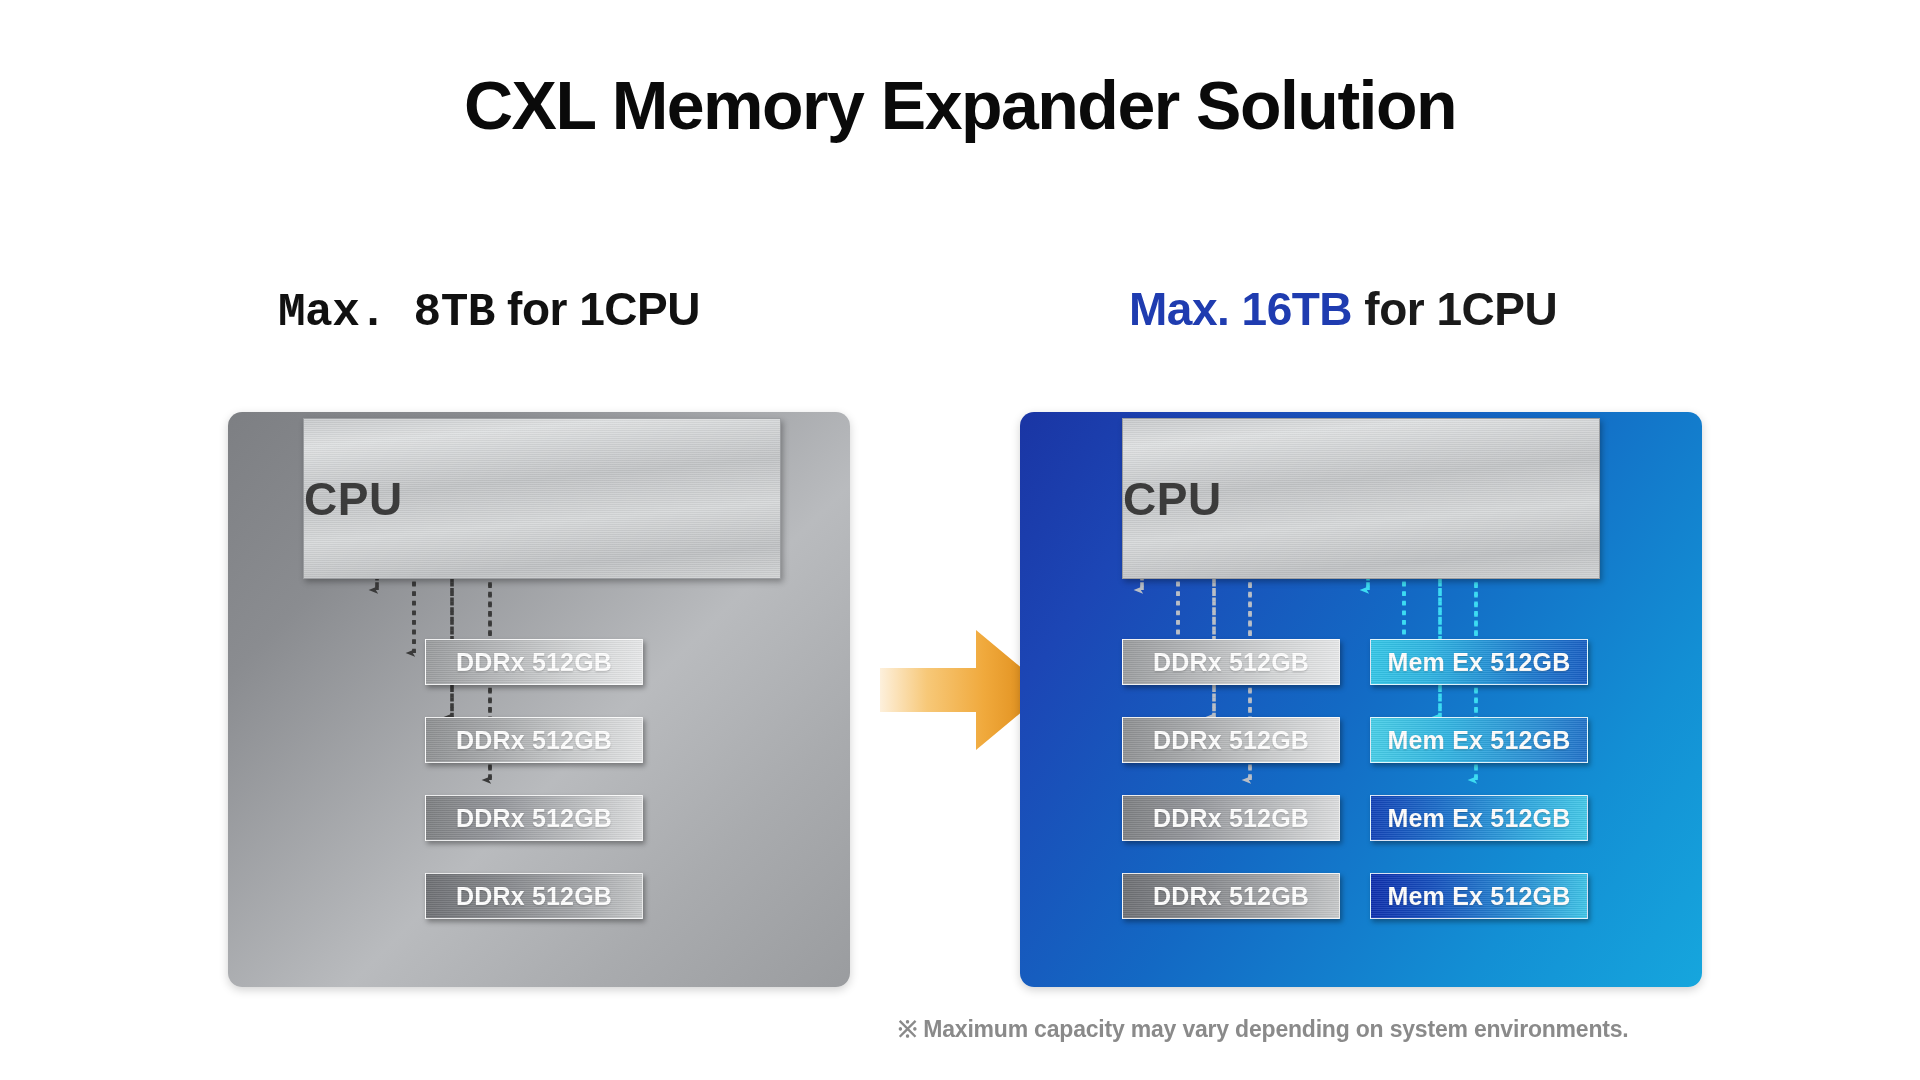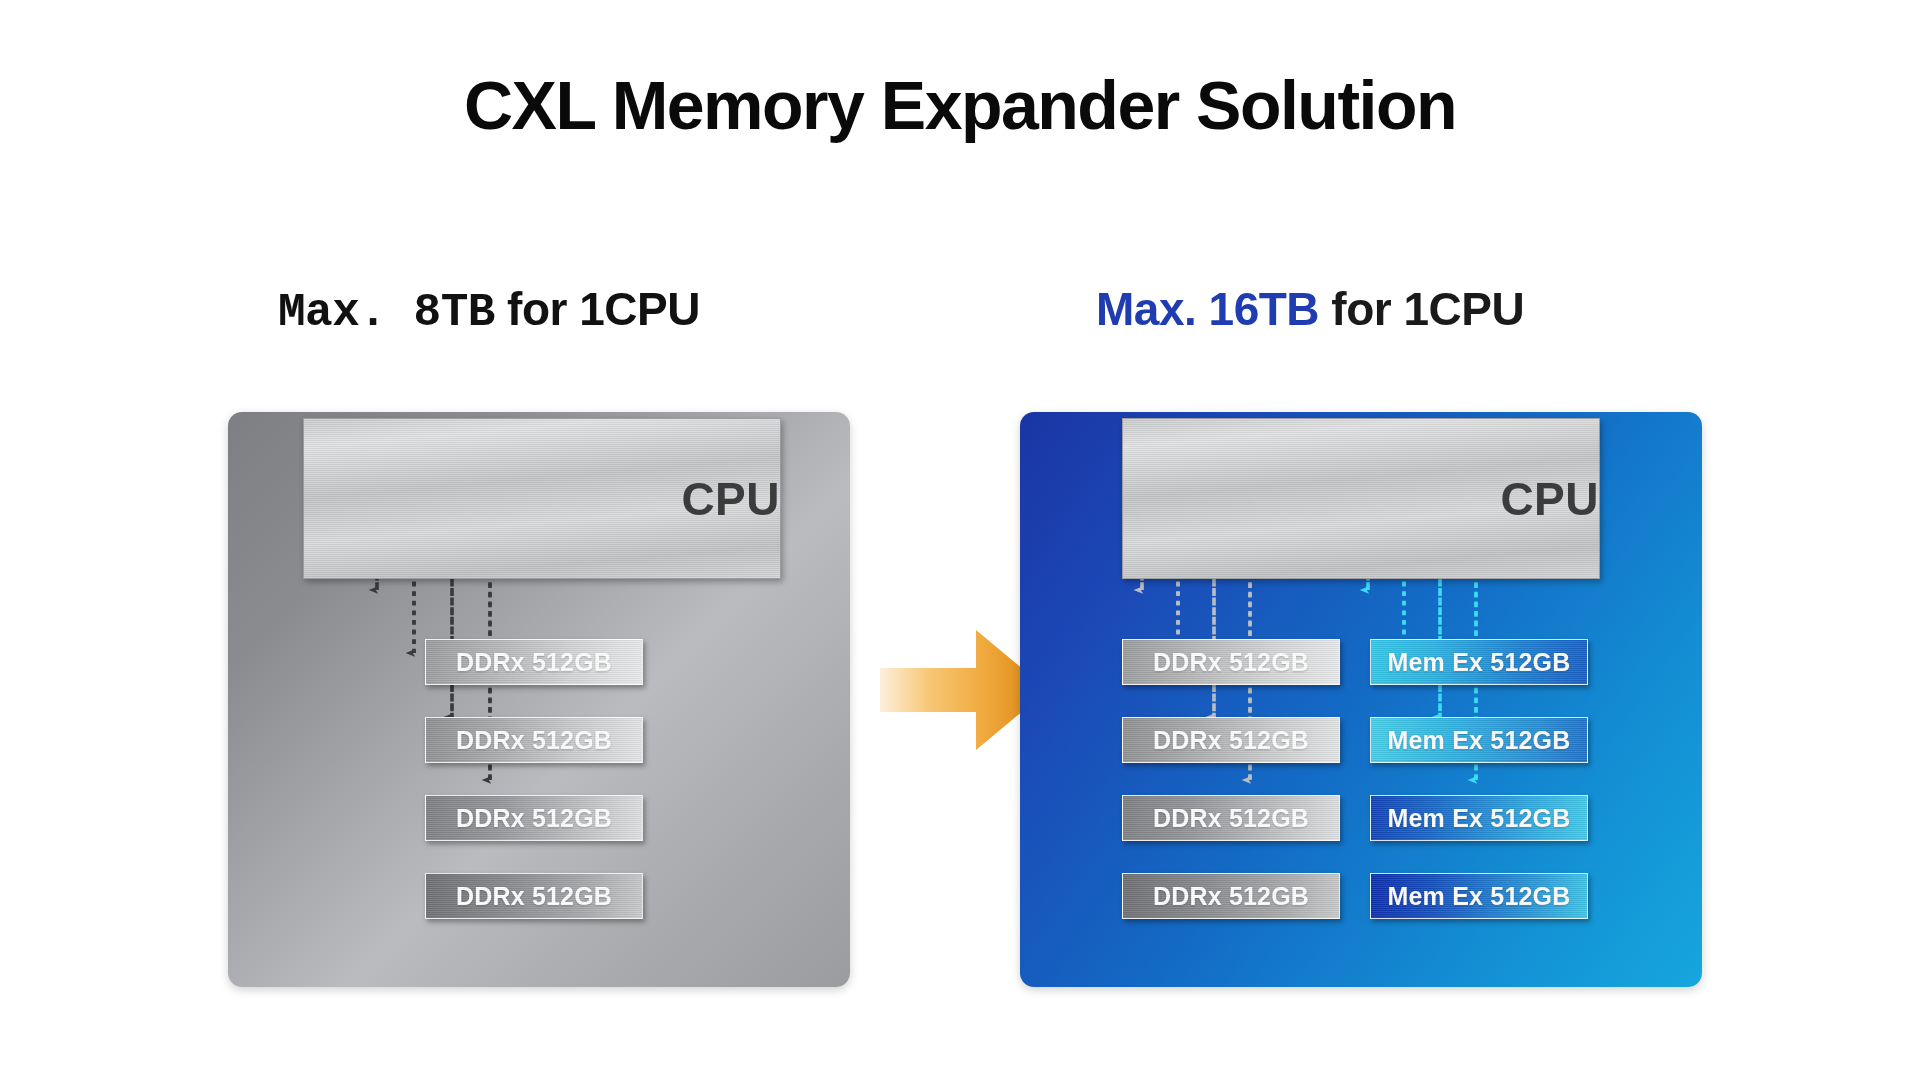--- a/index.html
+++ b/index.html
@@ -22,21 +22,21 @@
     color:#0a0a0a;
   }
 
   
   .heading { position:absolute; font-size:46px; letter-spacing:-0.5px; white-space:nowrap; }
   .heading .strong { font-weight:bold; }
   .heading .light  { font-weight:bold; color:#111; }
   #heading-left  { top:282px; left:278px; }
   #heading-left .strong { color:#111111;font-family:Liberation Mono, monospace; }
   #heading-right { top:282px; left:1096px; }
-  #heading-right .strong { color:#1f3cb0; }
+  #heading-right .strong { color:#1f3cb0;margin-left:33px; }
   #heading-right .light  { color:#1a1a1a; }
 
   
   .panel {
     position:absolute;
     border-radius:14px;
     box-shadow:0 3px 10px rgba(0,0,0,0.18);
   }
   #panel-left {
     left:228px; top:412px; width:622px; height:575px;
@@ -48,21 +48,21 @@
   }
 
   
   .cpu {
     position:absolute;
     background:
       repeating-linear-gradient(0deg, rgba(255,255,255,0.10) 0px, rgba(255,255,255,0.10) 1px, rgba(0,0,0,0.045) 1px, rgba(0,0,0,0.045) 2px),
       linear-gradient(175deg,#c9cbcd 0%,#dfe1e2 14%,#c2c4c6 40%,#d7d9da 62%,#bfc1c3 84%,#d2d4d5 100%);
     border:1px solid #9b9da0;
     box-shadow:2px 3px 6px rgba(0,0,0,0.30);
-    display:flex; align-items:center; justify-content:flex-end;
+    display:flex; align-items:center; justify-content:flex-start;
     color:#3c3c3c;
     font-size:46px; font-weight:bold; letter-spacing:0.5px;
   }
   #cpu-left  { left:303px; top:418px; width:478px; height:161px; }
   #cpu-right { left:1122px; top:418px; width:478px; height:161px; }
 
   
   .mod {
     position:absolute;
     height:46px;
@@ -242,14 +242,15 @@
   <div class="mod m-cyan-2" style="left:1370px; top:717px; width:218px;">
     <span>Mem Ex 512GB</span>
   </div>
   <div class="mod m-cyan-3" style="left:1370px; top:795px; width:218px;">
     <span>Mem Ex 512GB</span>
   </div>
   <div class="mod m-cyan-4" style="left:1370px; top:873px; width:218px;">
     <span>Mem Ex 512GB</span>
   </div>
 
+  <div id="footnote">※ Maximum capacity may vary depending on system environments.</div>
 
 </div>
 
 </body></html>

